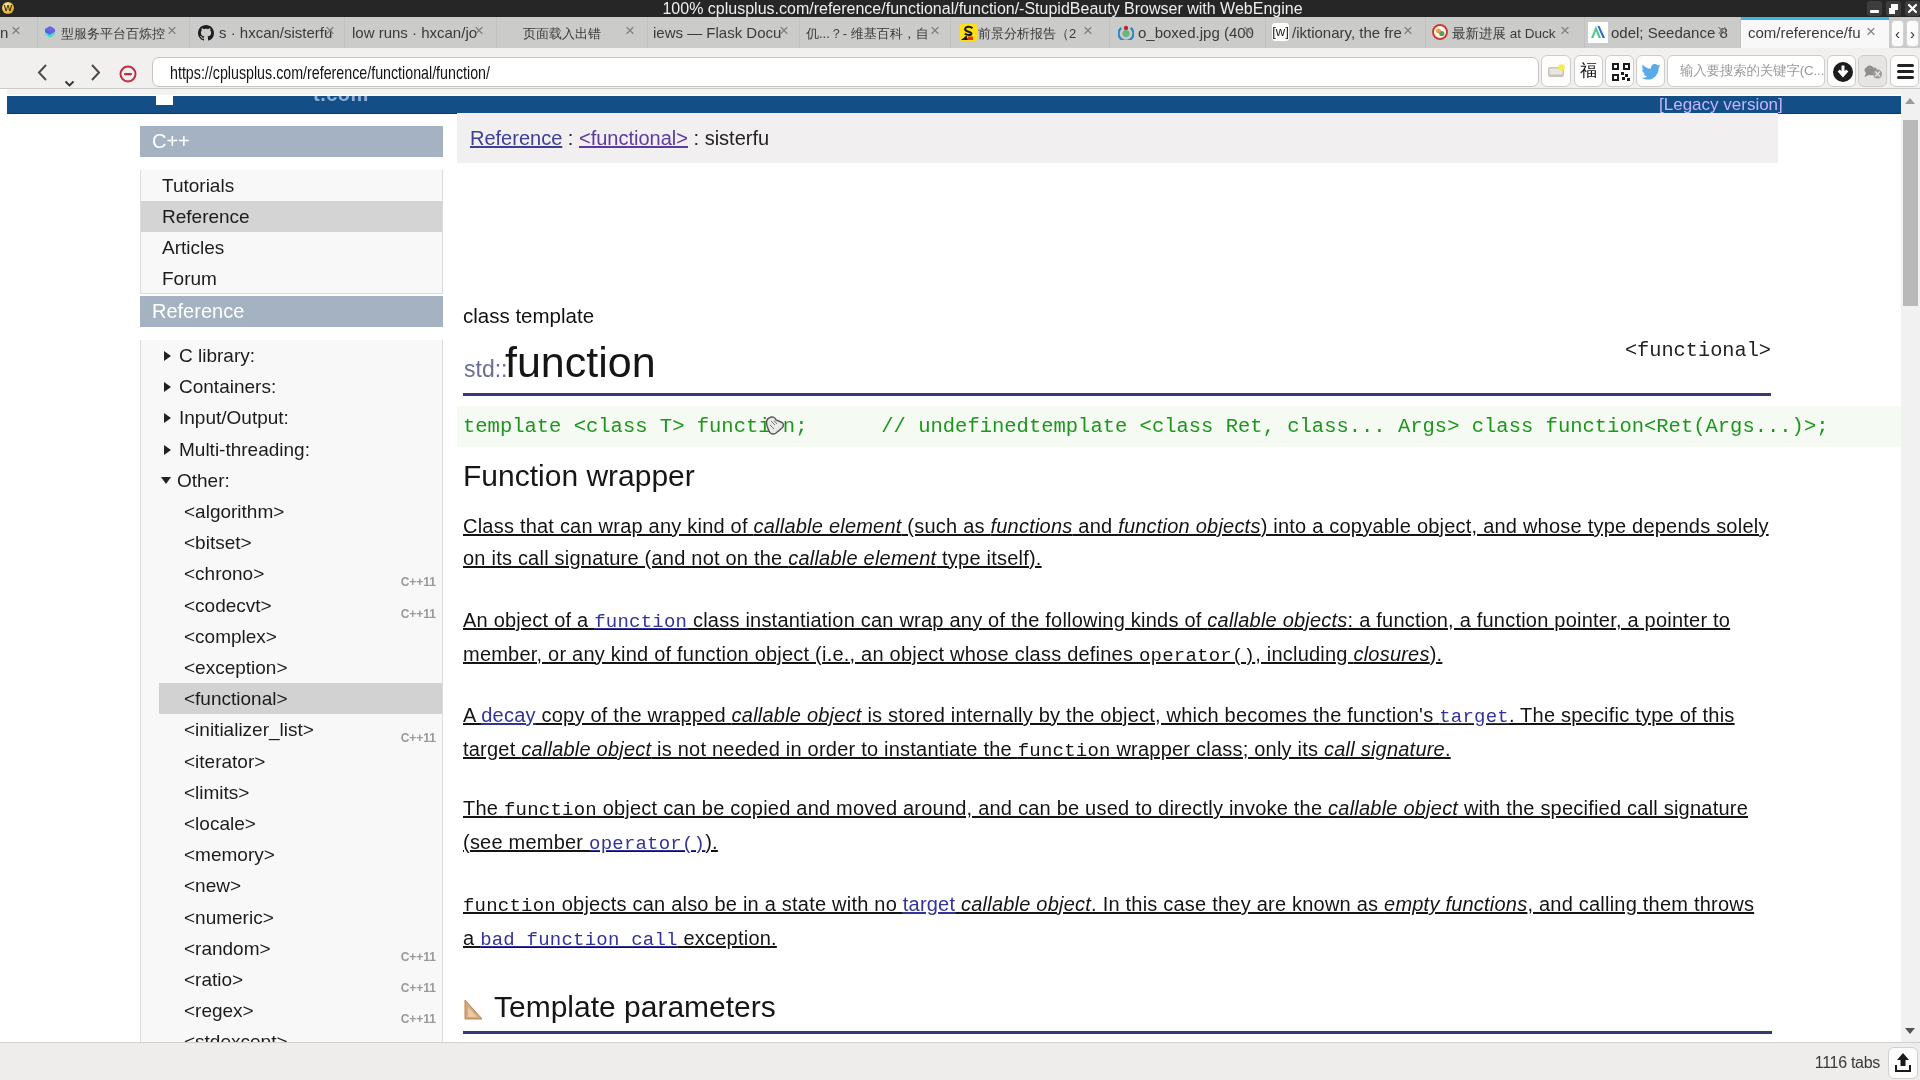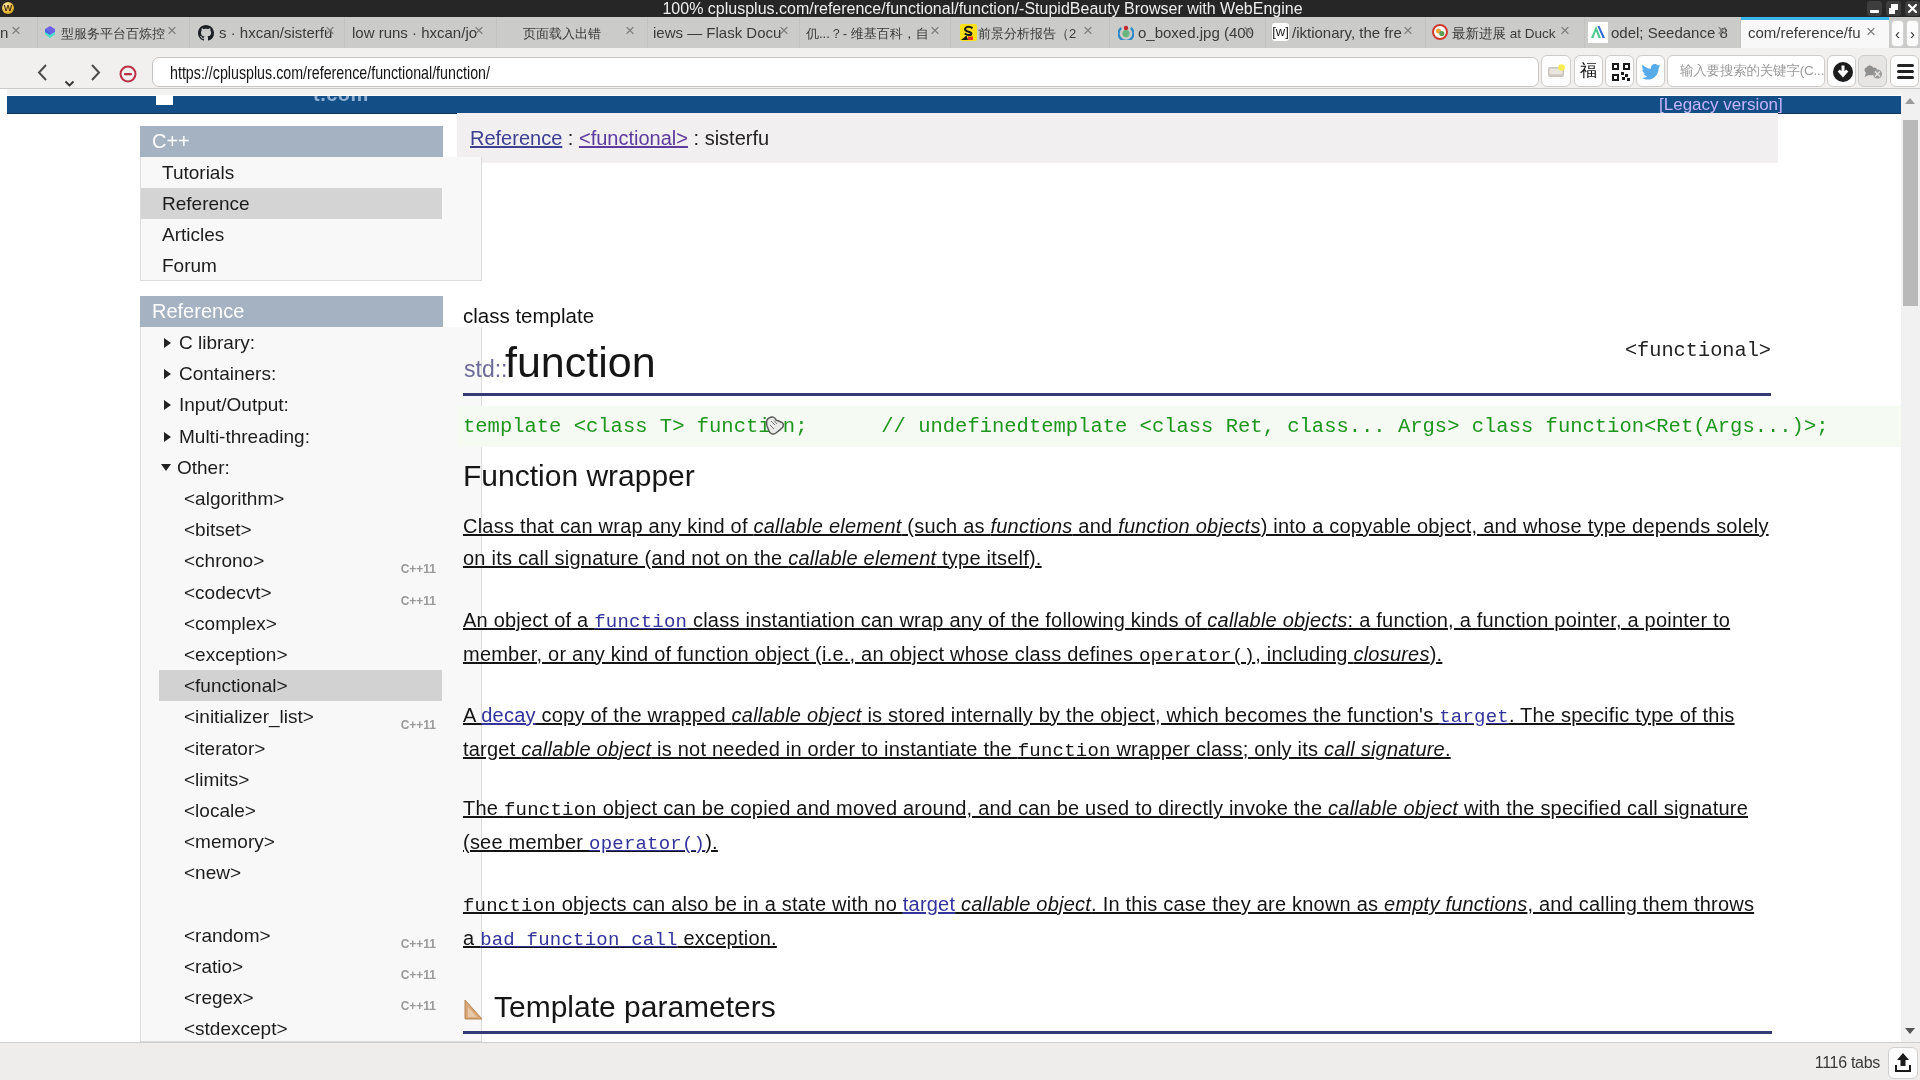--- a/index.html
+++ b/index.html
@@ -22,21 +22,21 @@
   #urlbar { left:152px; top:9px; width:1387px; height:30px; background:#fff; border:1px solid #c6c5c4; border-radius:7px; font-size:19.5px; color:#141414; line-height:28px; padding-left:9px; white-space:nowrap; overflow:hidden;}
   
   #viewport { left:0; top:89px; width:1920px; height:953px; background:#fff; overflow:hidden; }
   #content,#sidebar { left:0; top:0; width:1920px; height:953px; pointer-events:none; }
   #blueband { left:7px; top:7px; width:1894px; height:18px; background:#134e87; border-bottom:1.5px solid #16375c; overflow:hidden; }
   #breadcrumb { left:457px; top:24px; width:1321px; height:50px; background:#f1eff0; font-size:20px; line-height:50px; }
   a.nav1 { color:#3c3f92; text-decoration:underline; }
   a.nav2 { color:#5c3a9e; text-decoration:underline; }
   a.body1 { color:#32339b; text-decoration:underline; }
   .sideh { left:140px; width:303px; height:31px; background:#a4b2c2; color:#fff; font-size:20px; line-height:30px; padding-left:12px; }
-  .sidebox { left:140px; width:342px; background:#f8f8f8; border:1px solid #dcdcdc; border-top:none; }
+  .sidebox { left:140px; width:303px; background:#f8f8f8; border:1px solid #dcdcdc; border-top:none;margin-top:13px; }
   .mitem { left:0; width:301px; height:31px; font-size:19px; color:#1c1c1c; line-height:31px; padding-left:21px; }
   .ritem { position:absolute; left:0; width:303px; height:31px; font-size:19px; color:#1c1c1c; line-height:31px; }
   .tri { display:inline-block; width:0; height:0; }
   .cpp11 { position:absolute; right:8px; top:9px; font-size:12px; color:#9a9a9a; font-weight:bold; }
   
   .green { color:#1e961e; }
   .it { font-style:italic; }
   .bodyp { font-size:20px; line-height:31.8px; color:#141414; white-space:nowrap; letter-spacing:0.22px;text-decoration:underline; }
   .bmono { font-family:"Liberation Mono", monospace; font-size:19px; }
   
@@ -258,20 +258,21 @@
       <div class="ritem" style="top:250px;padding-left:43px;">&lt;codecvt&gt;<span class="cpp11">C++11</span></div>
       <div class="ritem" style="top:281px;padding-left:43px;">&lt;complex&gt;</div>
       <div class="ritem" style="top:312px;padding-left:43px;">&lt;exception&gt;</div>
       <div class="ritem" style="top:343px;padding-left:43px;"><div class="abs" style="left:18px;top:0;width:283px;height:31px;background:#d2d2d2;"></div><span style="position:relative;">&lt;functional&gt;</span></div>
       <div class="ritem" style="top:374px;padding-left:43px;">&lt;initializer_list&gt;<span class="cpp11">C++11</span></div>
       <div class="ritem" style="top:406px;padding-left:43px;">&lt;iterator&gt;</div>
       <div class="ritem" style="top:437px;padding-left:43px;">&lt;limits&gt;</div>
       <div class="ritem" style="top:468px;padding-left:43px;">&lt;locale&gt;</div>
       <div class="ritem" style="top:499px;padding-left:43px;">&lt;memory&gt;</div>
       <div class="ritem" style="top:530px;padding-left:43px;">&lt;new&gt;</div>
+      <div class="ritem" style="top:562px;padding-left:43px;">&lt;numeric&gt;</div>
       <div class="ritem" style="top:593px;padding-left:43px;">&lt;random&gt;<span class="cpp11">C++11</span></div>
       <div class="ritem" style="top:624px;padding-left:43px;">&lt;ratio&gt;<span class="cpp11">C++11</span></div>
       <div class="ritem" style="top:655px;padding-left:43px;">&lt;regex&gt;<span class="cpp11">C++11</span></div>
       <div class="ritem" style="top:686px;padding-left:43px;">&lt;stdexcept&gt;</div>
     </div>
   </div>
   <div class="abs" id="content">
     <div class="abs" style="left:463px;top:215px;font-size:20.5px;color:#111;white-space:nowrap;">class template</div>
     <div class="abs" style="left:464px;top:267px;font-size:23px;color:#6b6b98;">std::</div>
     <div class="abs" style="left:505px;top:249px;font-size:43px;color:#151515;">function</div>

